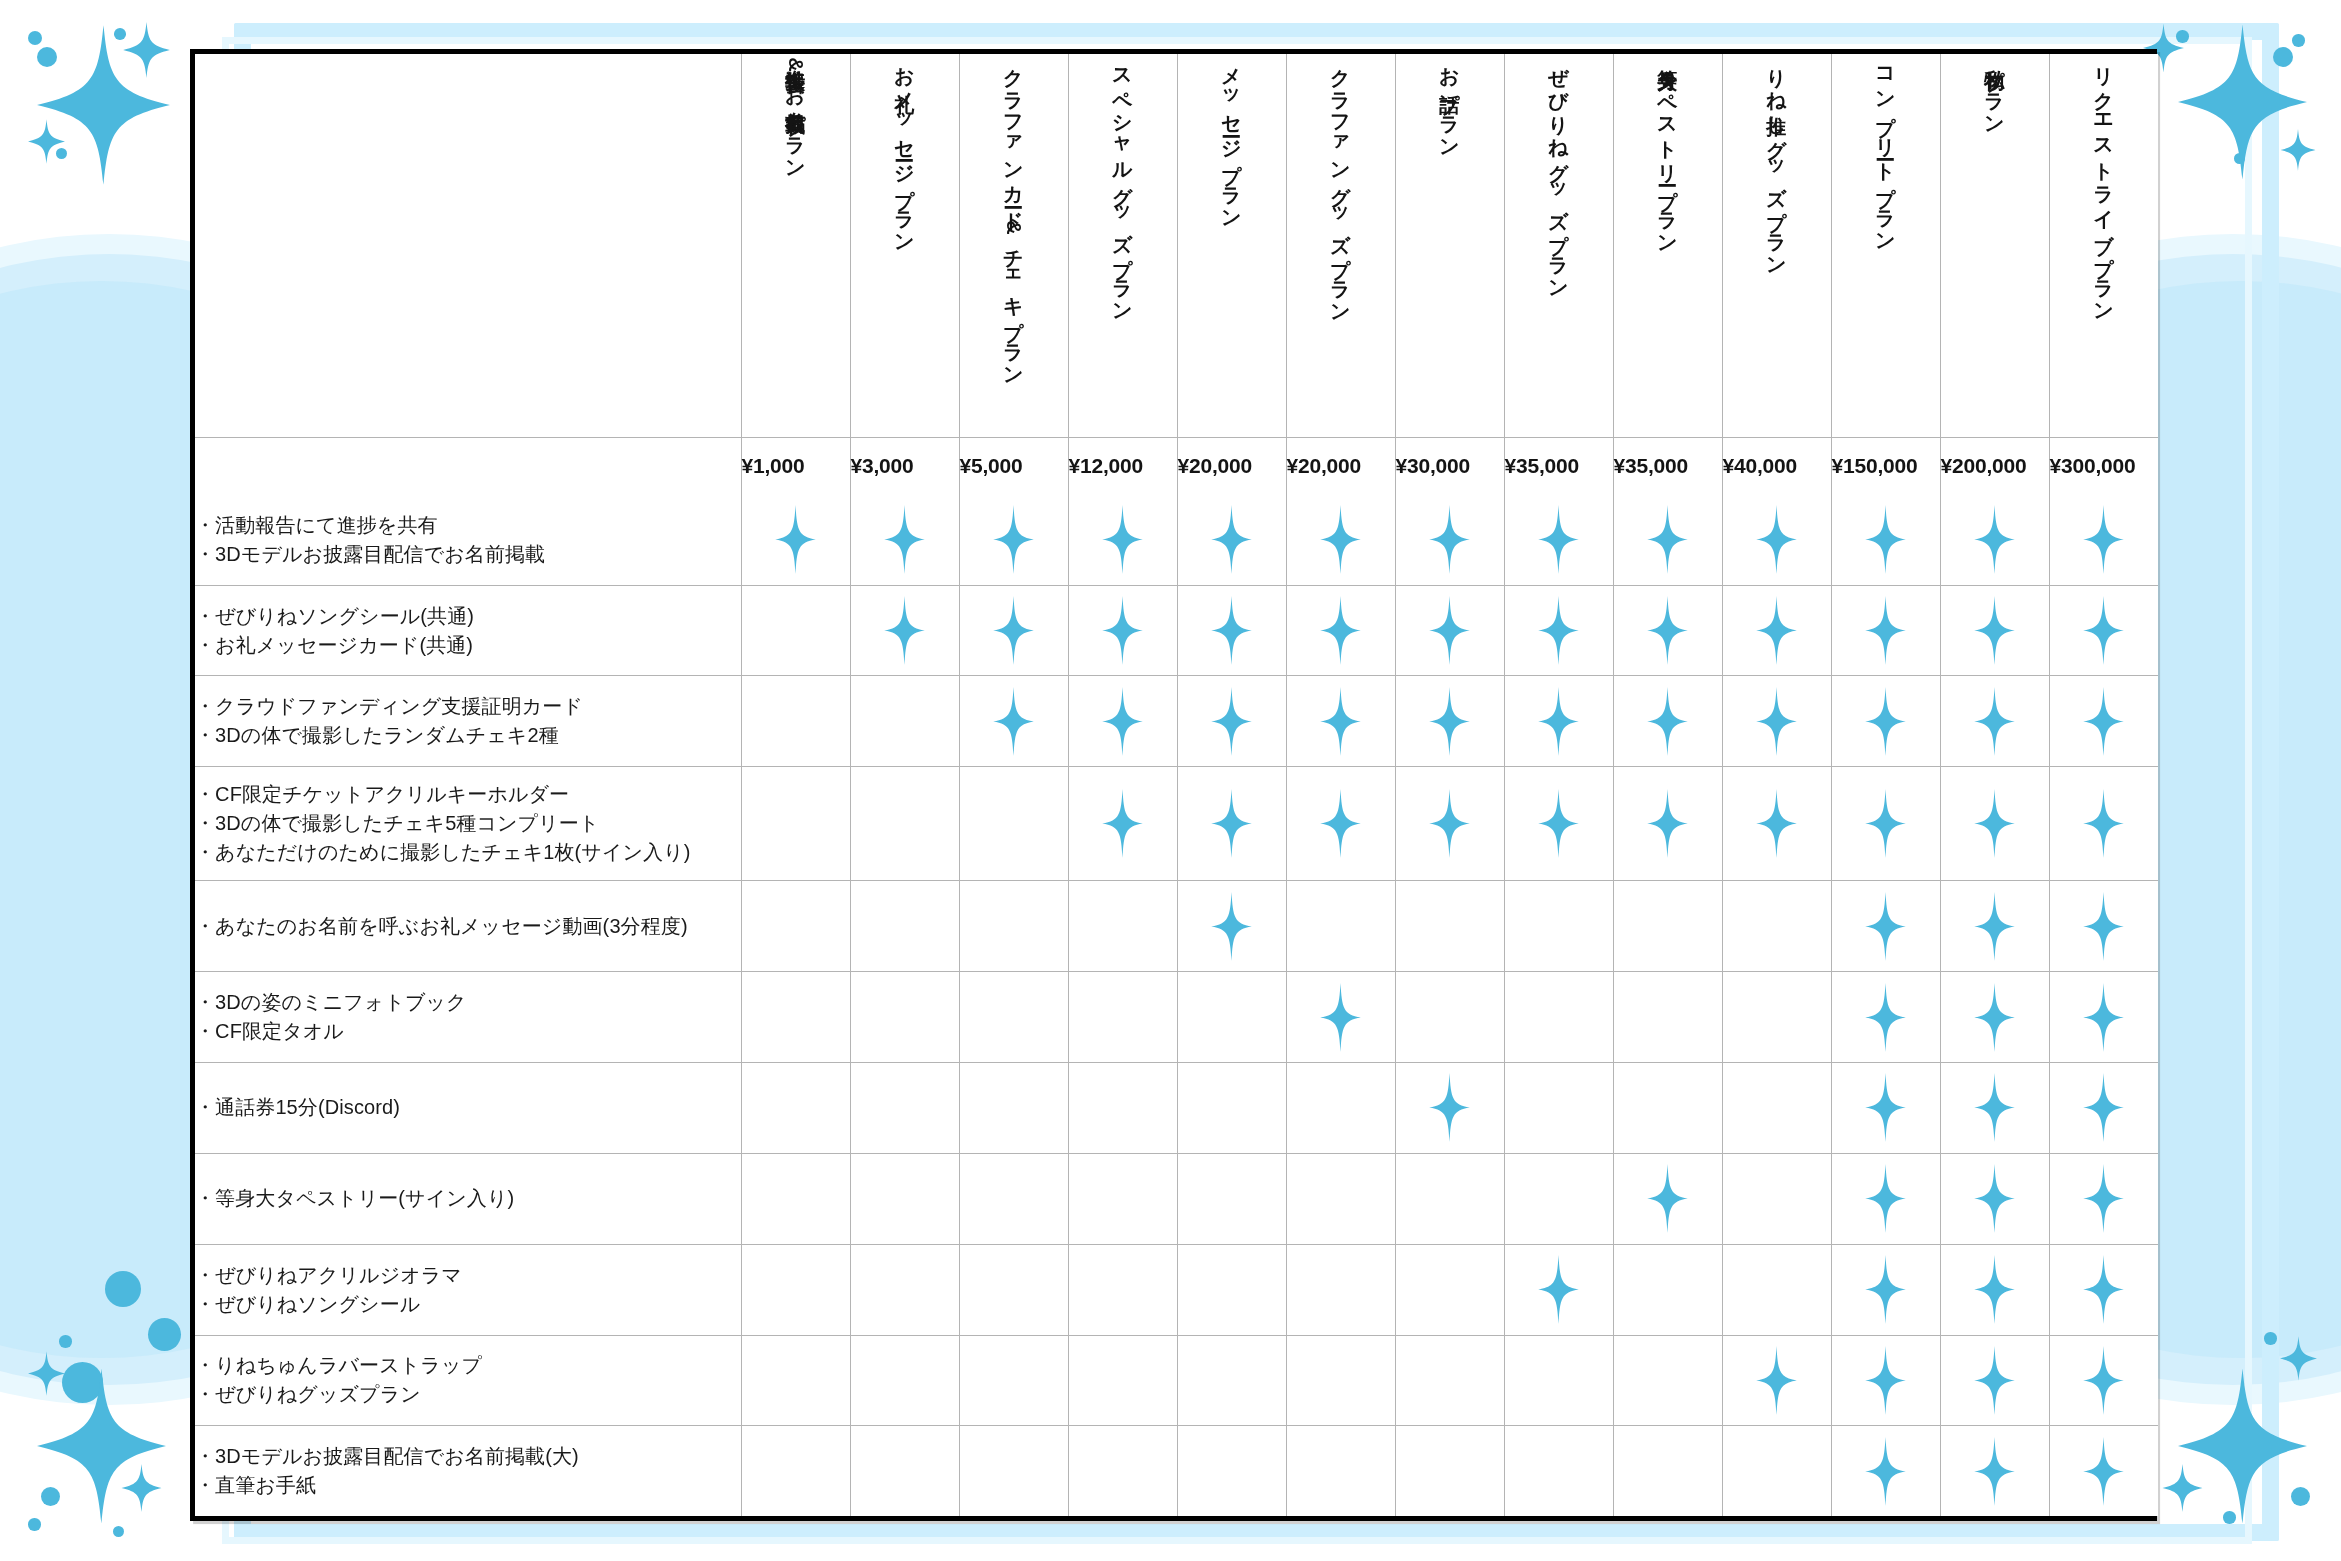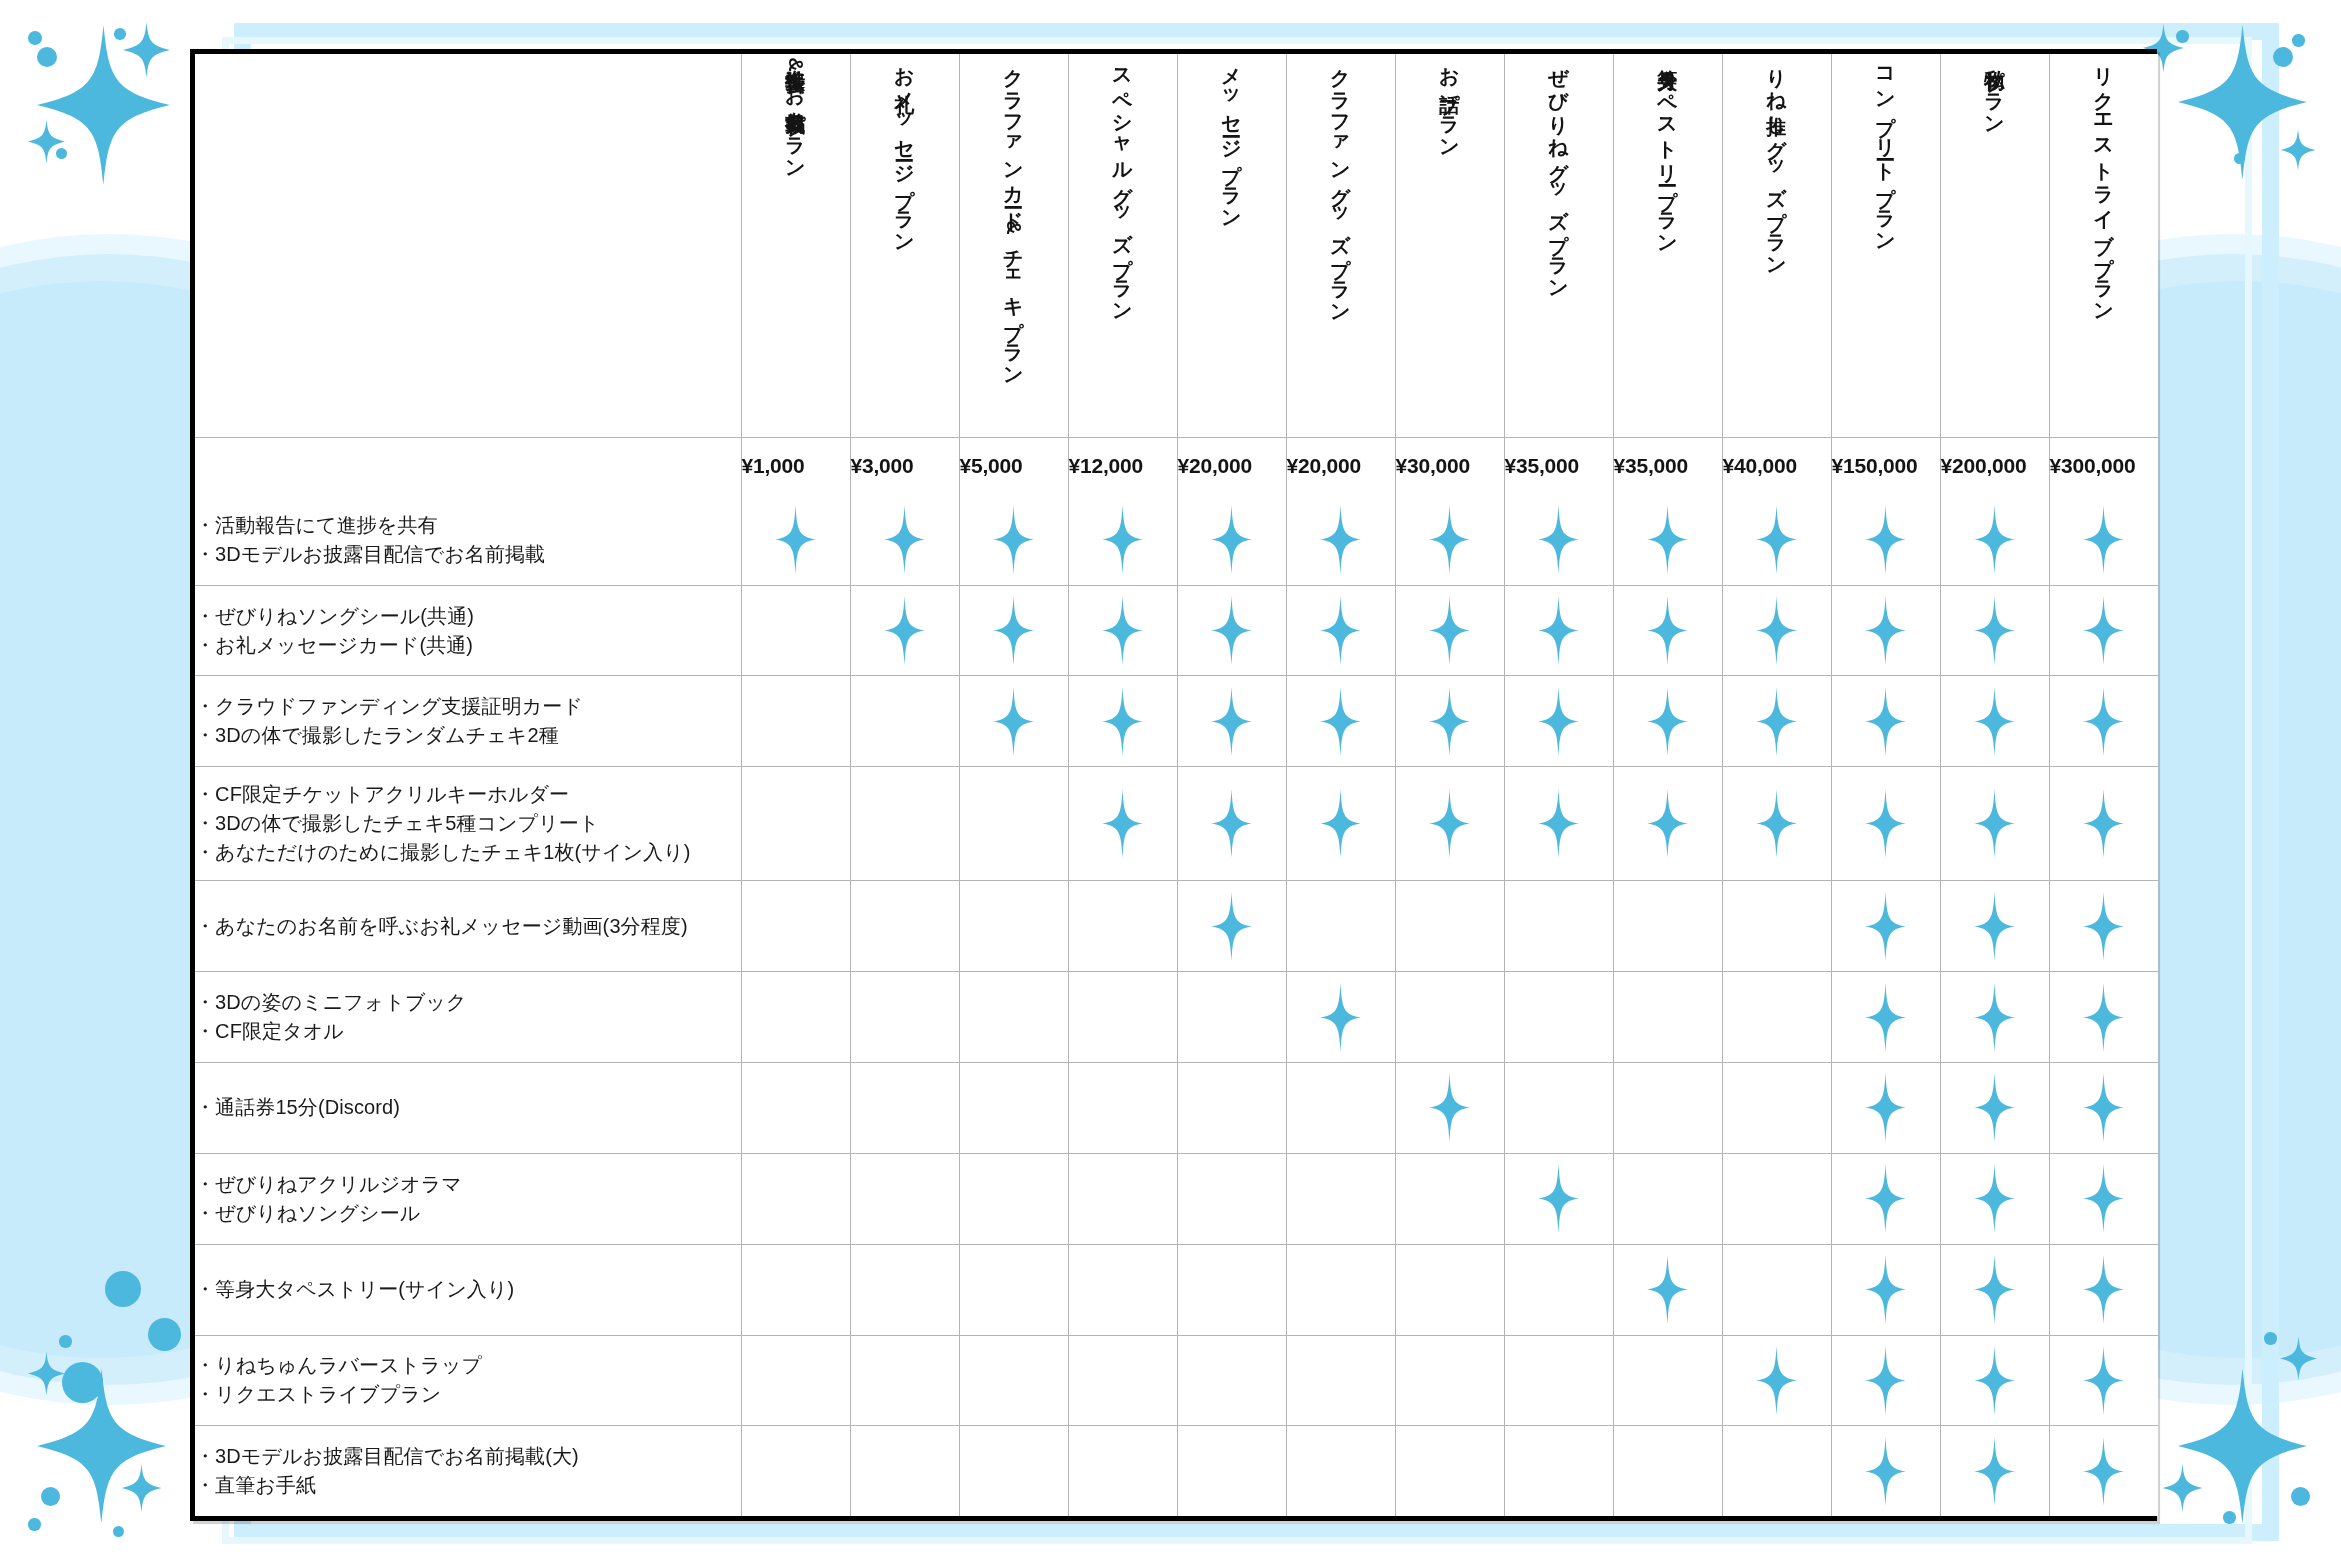--- a/index.html
+++ b/index.html
@@ -651,20 +651,54 @@
               </svg>
             </td>
             <td class="mark">
               <svg class="star4" width="41" height="69" viewBox="0 0 100 170">
                 <path d="M50 0 C53.5 62 57 78 100 85 C57 92 53.5 108 50 170 C46.5 108 43 92 0 85 C43 78 46.5 62 50 0 Z" fill="#4cb8dd"></path>
               </svg>
             </td>
           </tr>
           <tr>
             <td class="feature">
+              <span class="ln">・等身大タペストリー(サイン入り)</span>
+            </td>
+            <td class="mark"></td>
+            <td class="mark"></td>
+            <td class="mark"></td>
+            <td class="mark"></td>
+            <td class="mark"></td>
+            <td class="mark"></td>
+            <td class="mark"></td>
+            <td class="mark"></td>
+            <td class="mark">
+              <svg class="star4" width="41" height="69" viewBox="0 0 100 170">
+                <path d="M50 0 C53.5 62 57 78 100 85 C57 92 53.5 108 50 170 C46.5 108 43 92 0 85 C43 78 46.5 62 50 0 Z" fill="#4cb8dd"></path>
+              </svg>
+            </td>
+            <td class="mark"></td>
+            <td class="mark">
+              <svg class="star4" width="41" height="69" viewBox="0 0 100 170">
+                <path d="M50 0 C53.5 62 57 78 100 85 C57 92 53.5 108 50 170 C46.5 108 43 92 0 85 C43 78 46.5 62 50 0 Z" fill="#4cb8dd"></path>
+              </svg>
+            </td>
+            <td class="mark">
+              <svg class="star4" width="41" height="69" viewBox="0 0 100 170">
+                <path d="M50 0 C53.5 62 57 78 100 85 C57 92 53.5 108 50 170 C46.5 108 43 92 0 85 C43 78 46.5 62 50 0 Z" fill="#4cb8dd"></path>
+              </svg>
+            </td>
+            <td class="mark">
+              <svg class="star4" width="41" height="69" viewBox="0 0 100 170">
+                <path d="M50 0 C53.5 62 57 78 100 85 C57 92 53.5 108 50 170 C46.5 108 43 92 0 85 C43 78 46.5 62 50 0 Z" fill="#4cb8dd"></path>
+              </svg>
+            </td>
+          </tr>
+          <tr>
+            <td class="feature">
               <span class="ln">・ぜびりねアクリルジオラマ</span>
               <span class="ln">・ぜびりねソングシール</span>
             </td>
             <td class="mark"></td>
             <td class="mark"></td>
             <td class="mark"></td>
             <td class="mark"></td>
             <td class="mark"></td>
             <td class="mark"></td>
             <td class="mark"></td>
@@ -686,56 +720,22 @@
               </svg>
             </td>
             <td class="mark">
               <svg class="star4" width="41" height="69" viewBox="0 0 100 170">
                 <path d="M50 0 C53.5 62 57 78 100 85 C57 92 53.5 108 50 170 C46.5 108 43 92 0 85 C43 78 46.5 62 50 0 Z" fill="#4cb8dd"></path>
               </svg>
             </td>
           </tr>
           <tr>
             <td class="feature">
-              <span class="ln">・等身大タペストリー(サイン入り)</span>
-            </td>
-            <td class="mark"></td>
-            <td class="mark"></td>
-            <td class="mark"></td>
-            <td class="mark"></td>
-            <td class="mark"></td>
-            <td class="mark"></td>
-            <td class="mark"></td>
-            <td class="mark"></td>
-            <td class="mark">
-              <svg class="star4" width="41" height="69" viewBox="0 0 100 170">
-                <path d="M50 0 C53.5 62 57 78 100 85 C57 92 53.5 108 50 170 C46.5 108 43 92 0 85 C43 78 46.5 62 50 0 Z" fill="#4cb8dd"></path>
-              </svg>
-            </td>
-            <td class="mark"></td>
-            <td class="mark">
-              <svg class="star4" width="41" height="69" viewBox="0 0 100 170">
-                <path d="M50 0 C53.5 62 57 78 100 85 C57 92 53.5 108 50 170 C46.5 108 43 92 0 85 C43 78 46.5 62 50 0 Z" fill="#4cb8dd"></path>
-              </svg>
-            </td>
-            <td class="mark">
-              <svg class="star4" width="41" height="69" viewBox="0 0 100 170">
-                <path d="M50 0 C53.5 62 57 78 100 85 C57 92 53.5 108 50 170 C46.5 108 43 92 0 85 C43 78 46.5 62 50 0 Z" fill="#4cb8dd"></path>
-              </svg>
-            </td>
-            <td class="mark">
-              <svg class="star4" width="41" height="69" viewBox="0 0 100 170">
-                <path d="M50 0 C53.5 62 57 78 100 85 C57 92 53.5 108 50 170 C46.5 108 43 92 0 85 C43 78 46.5 62 50 0 Z" fill="#4cb8dd"></path>
-              </svg>
-            </td>
-          </tr>
-          <tr>
-            <td class="feature">
               <span class="ln">・りねちゅんラバーストラップ</span>
-              <span class="ln">・リクエストライブプラン</span>
+              <span class="ln">・ぜびりねグッズプラン</span>
             </td>
             <td class="mark"></td>
             <td class="mark"></td>
             <td class="mark"></td>
             <td class="mark"></td>
             <td class="mark"></td>
             <td class="mark"></td>
             <td class="mark"></td>
             <td class="mark"></td>
             <td class="mark"></td>

